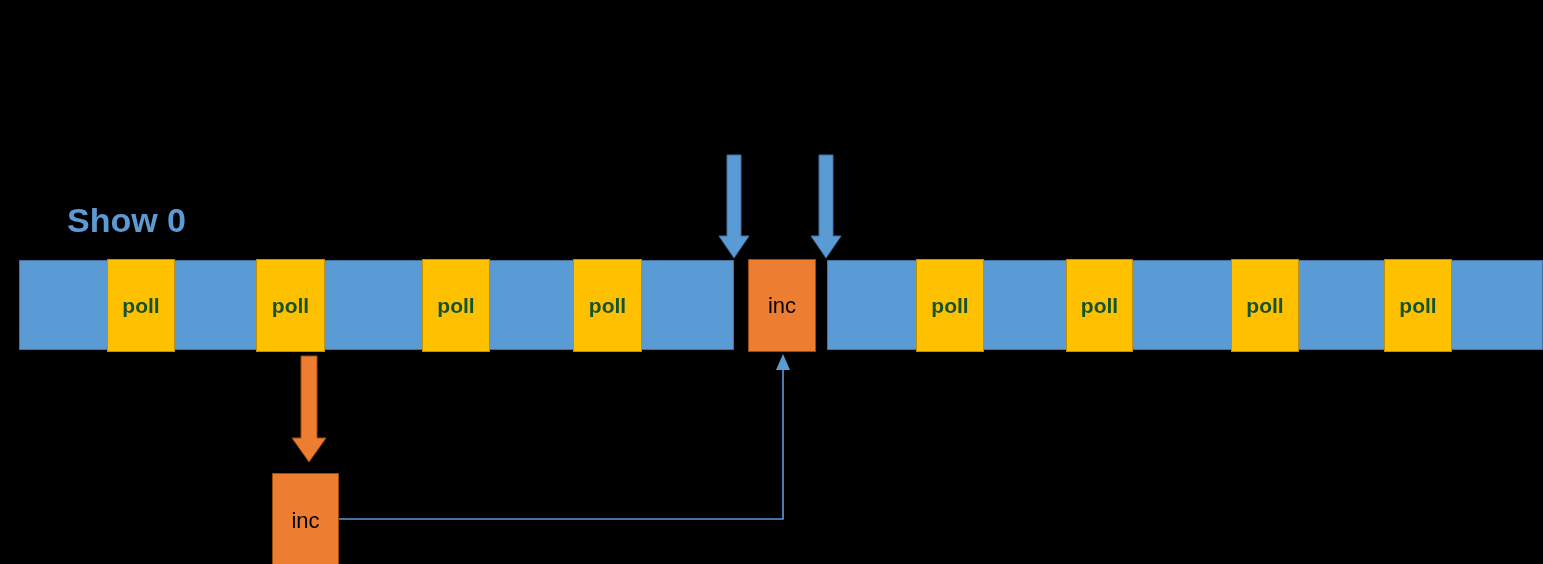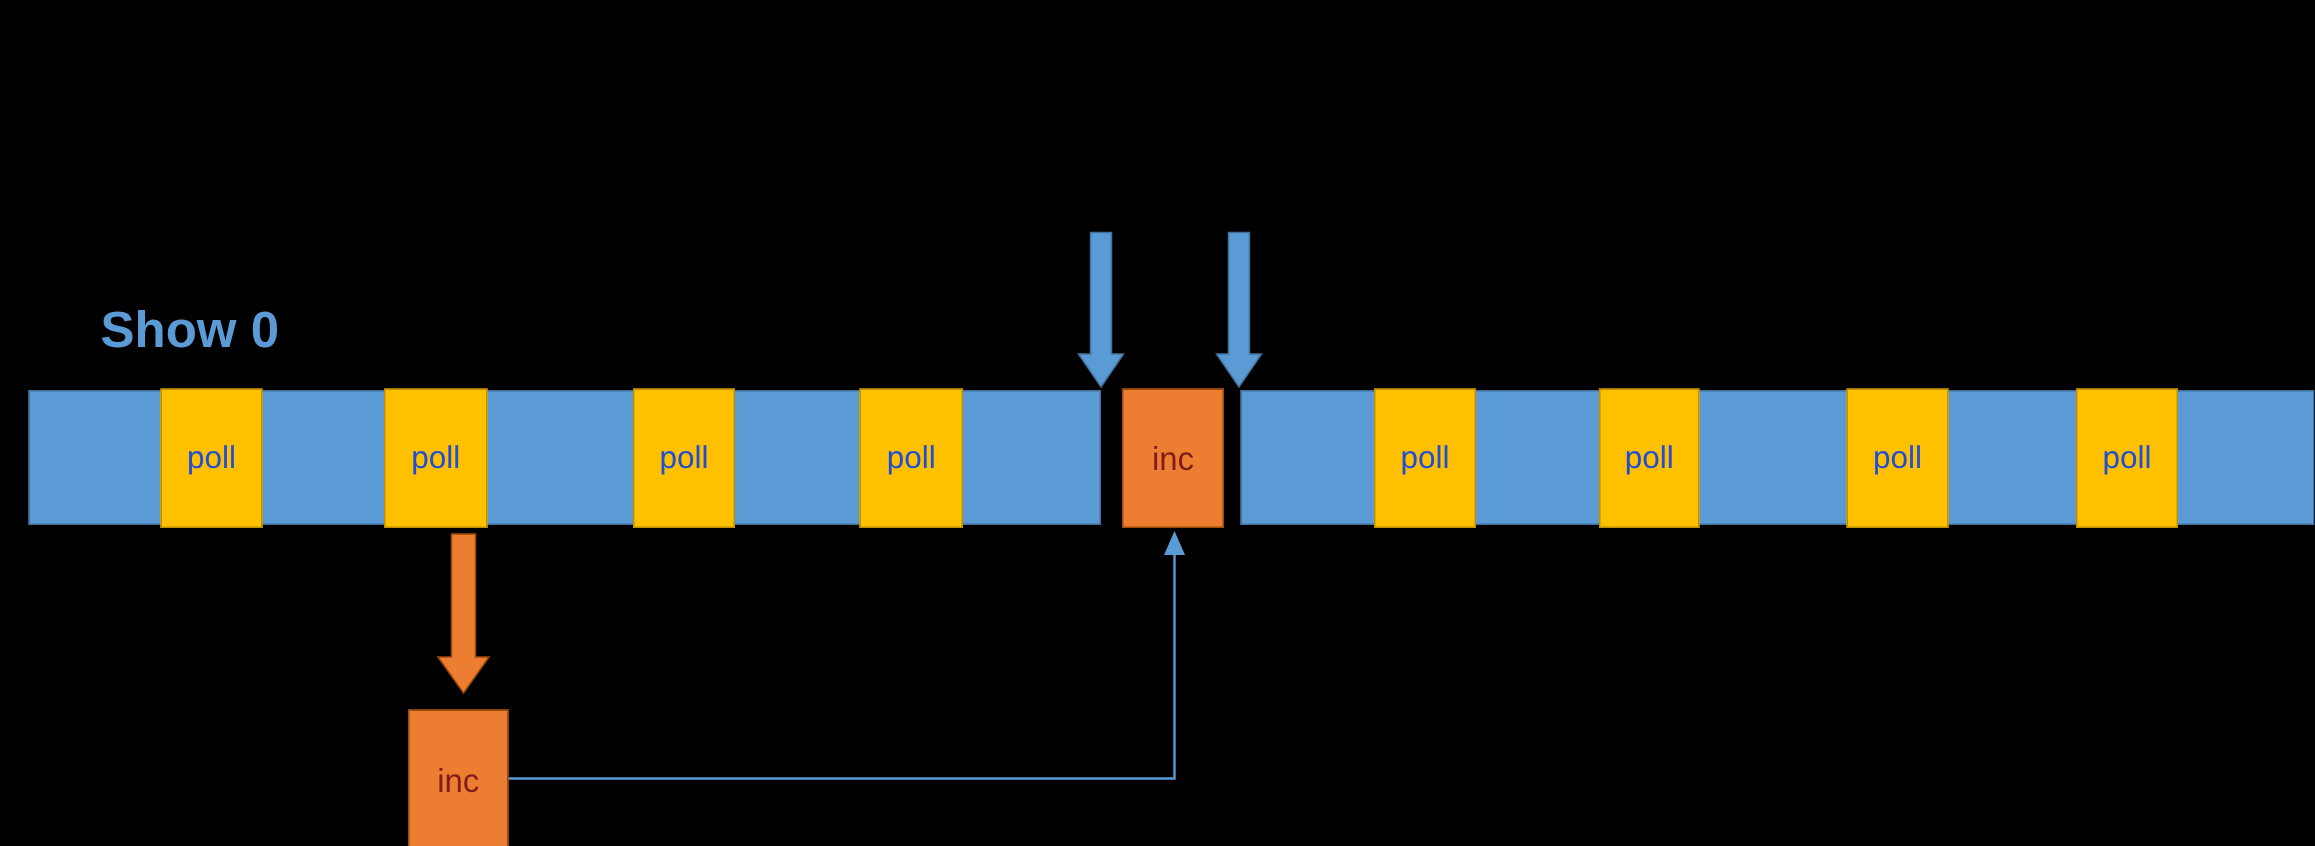--- a/index.html
+++ b/index.html
@@ -26,36 +26,37 @@
 
   
   .poll {
     position: absolute;
     background: #FFC000;
     border: 1px solid #BF9000;
     box-sizing: border-box;
     display: flex;
     align-items: center;
     justify-content: center;
-    color: #1d4ed8;
+    color: #14532d;
     font-size: 21px;
     line-height: 1;
     letter-spacing: 0px;
+    font-weight: bold;
   }
 
   
   .inc {
     position: absolute;
     background: #ED7D31;
     border: 1px solid #9E4A06;
     box-sizing: border-box;
     display: flex;
     align-items: center;
     justify-content: center;
-    color: #7f1d1d;
+    color: #000000;
     font-size: 22px;
     line-height: 1;
   }
 
   
   .show-label {
     position: absolute;
     color: #5B9BD5;
     font-size: 34px;
     font-weight: bold;

